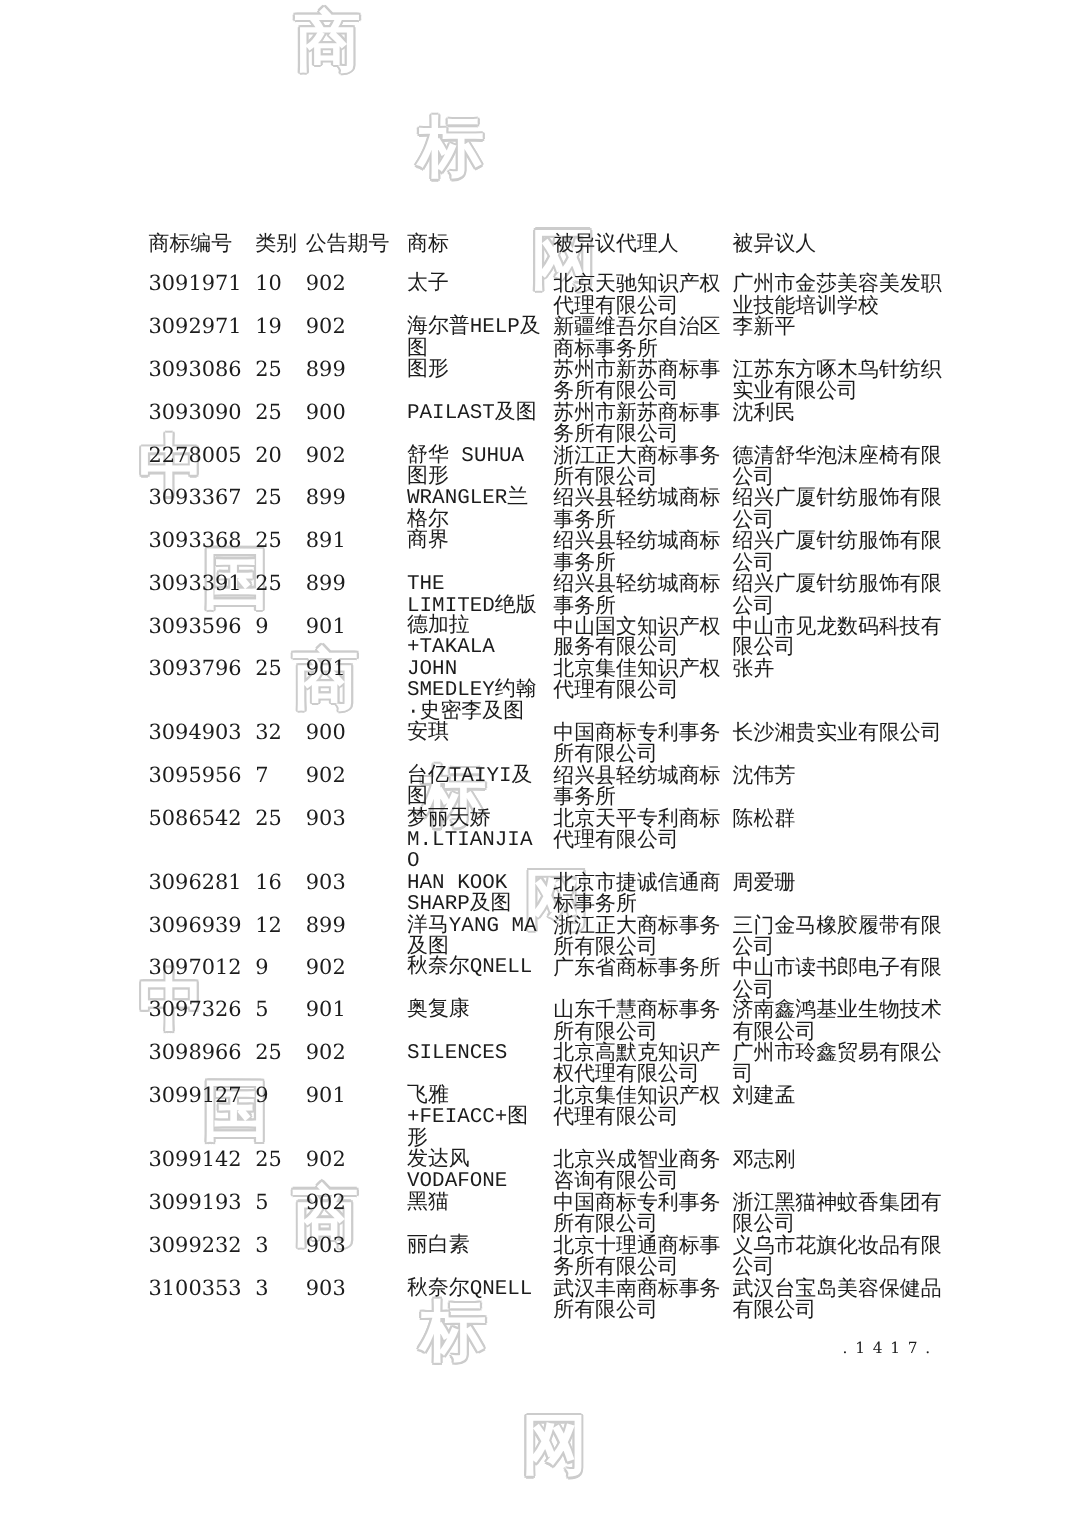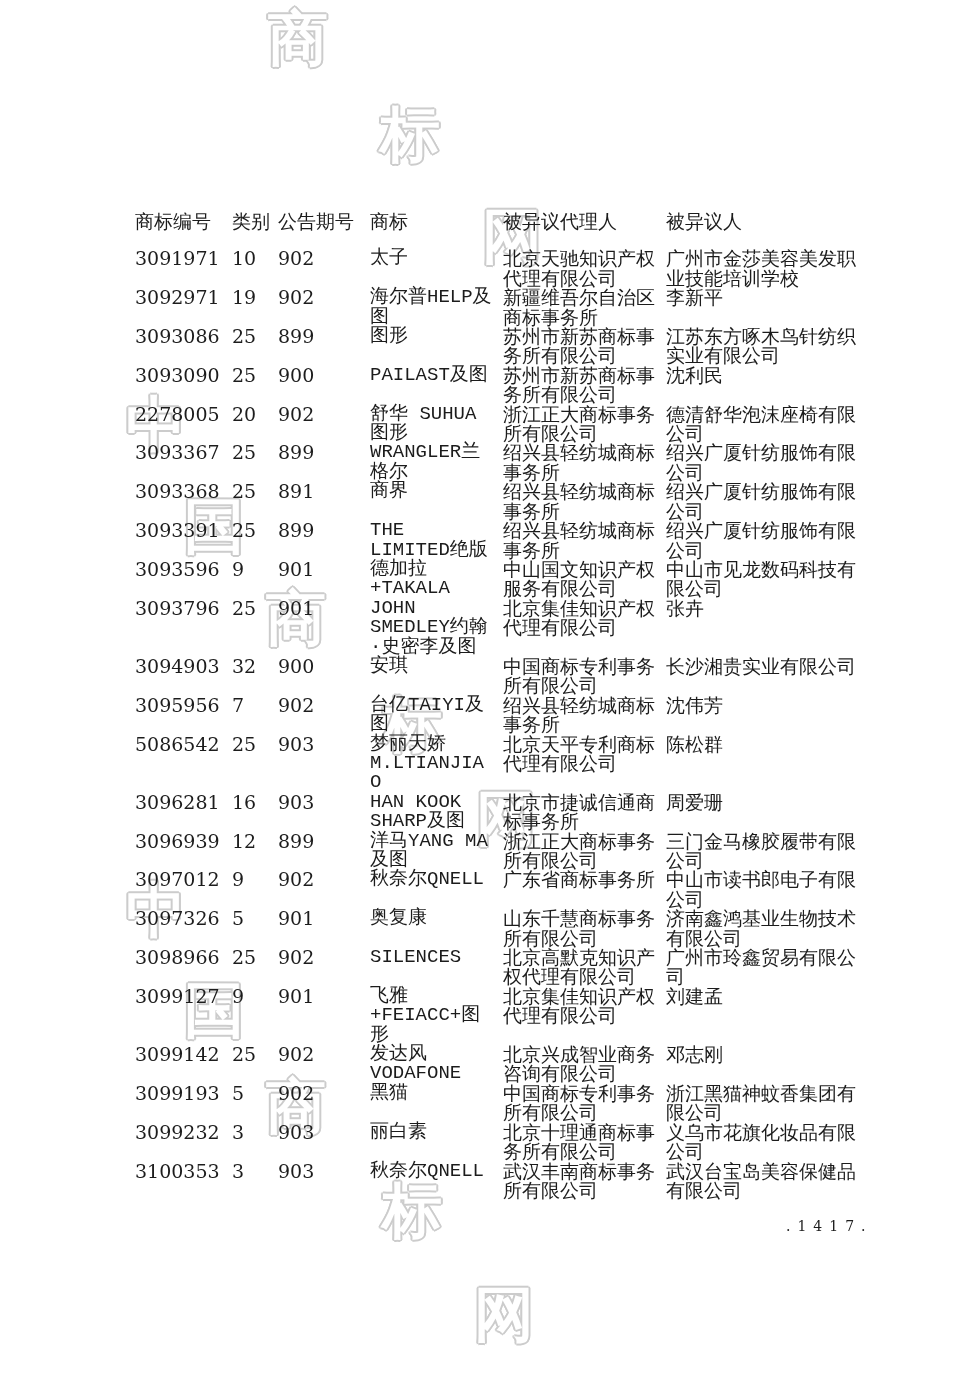--- a/index.html
+++ b/index.html
@@ -24,21 +24,21 @@
     font-size:19px;line-height:19.4px;
   }
   .tm-table th,.tm-table td{
     text-align:left;vertical-align:top;padding:0;font-weight:normal;
     word-wrap:break-word;overflow-wrap:break-word;
   }
   .tm-table thead th{padding-bottom:18px;white-space:nowrap;}
   .tm-table td.c4{padding-right:10px;font-family:Liberation Mono, monospace;}
   .tm-table td.c5{padding-right:8px;}
   .page-number{
-    position:absolute;left:786px;top:1218px;z-index:1;
+    position:absolute;left:766px;top:1218px;z-index:1;
     font-size:14px;letter-spacing:7px;white-space:nowrap;
   }
 </style>
 </head>
 <body>
 
 <div class="watermark-layer">
     <span class="wm" style="left: 268px; top: 8px;">商</span>
     <span class="wm" style="left: 380px; top: 104px;">标</span>
     <span class="wm" style="left: 482px; top: 206px;">网</span>

